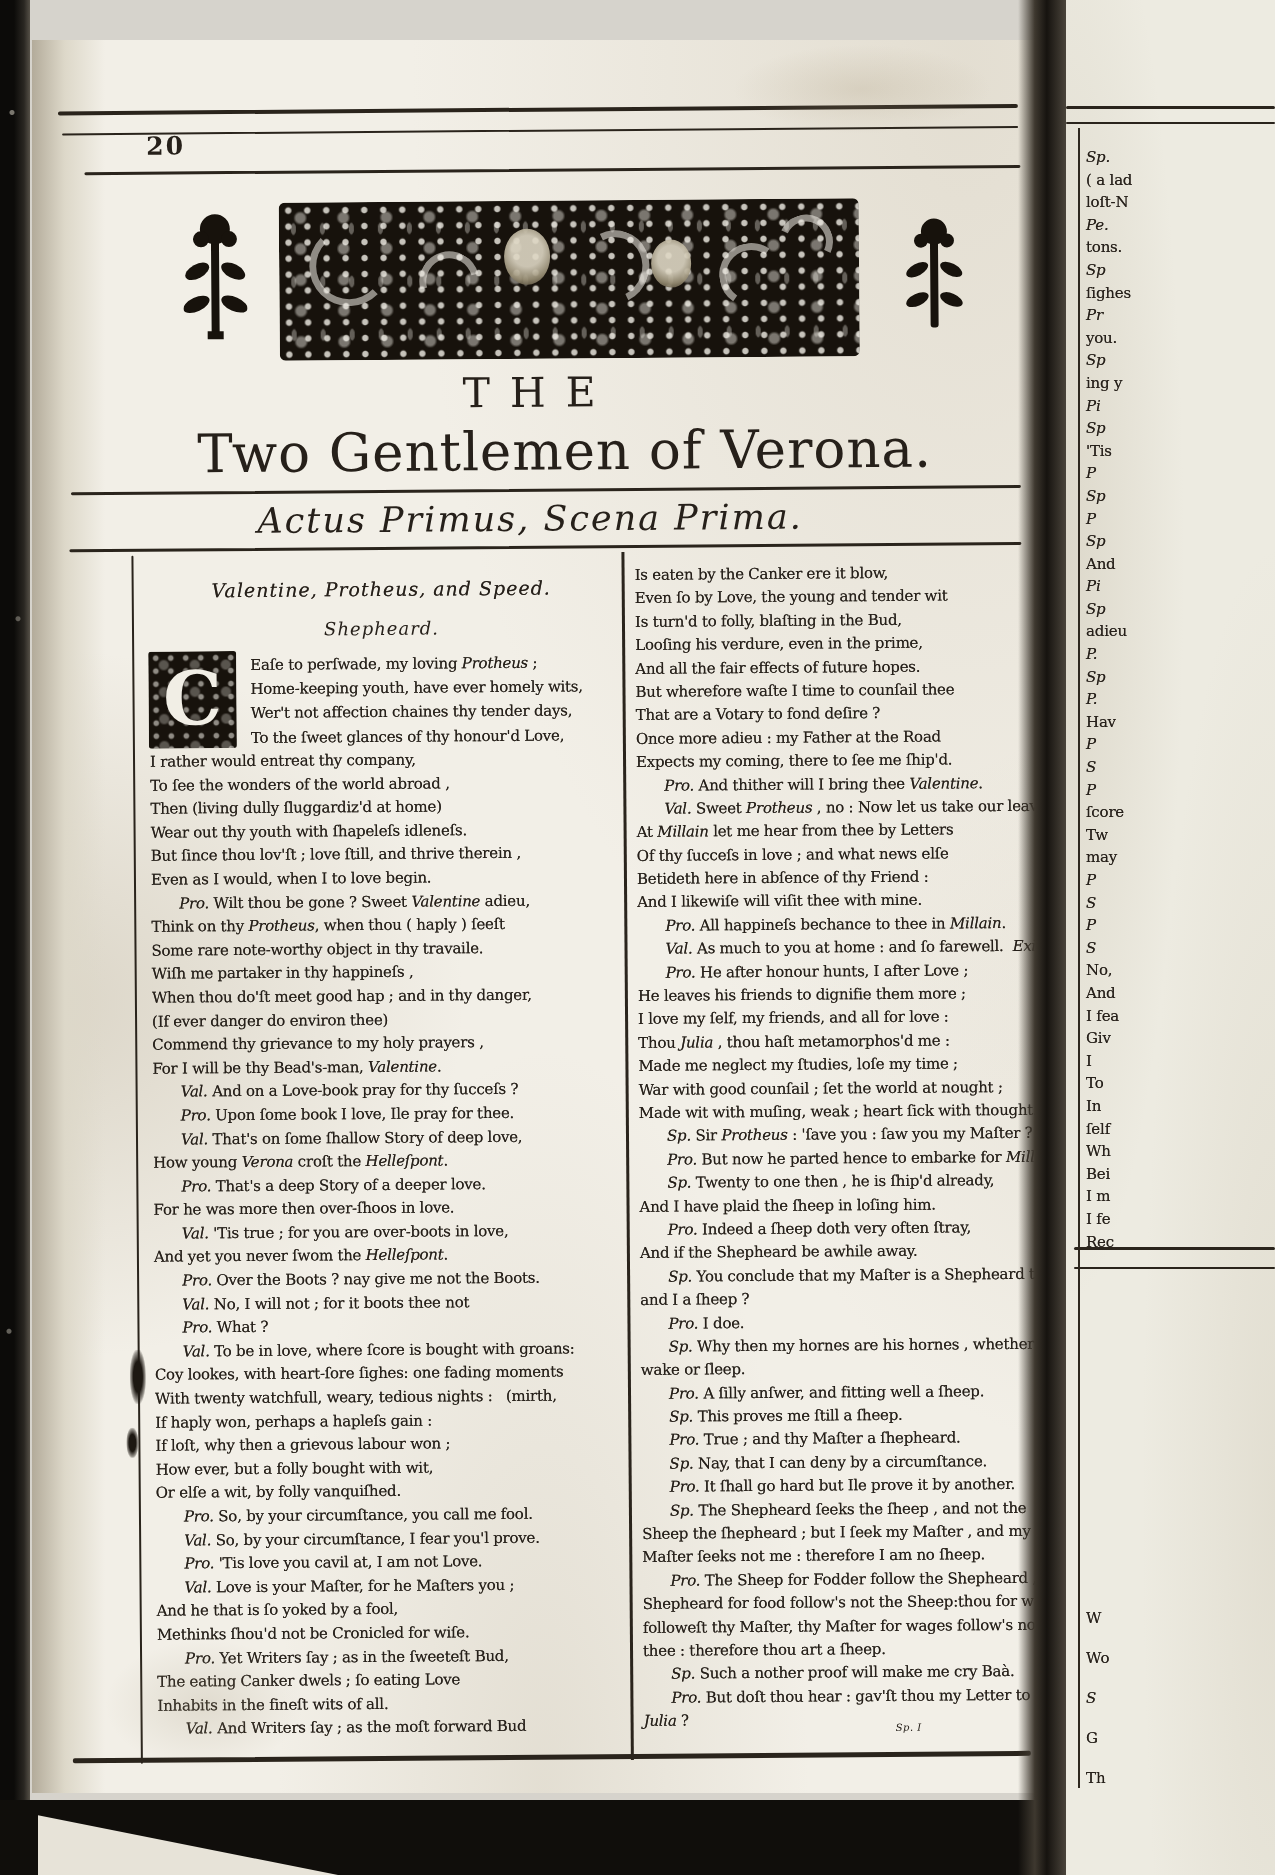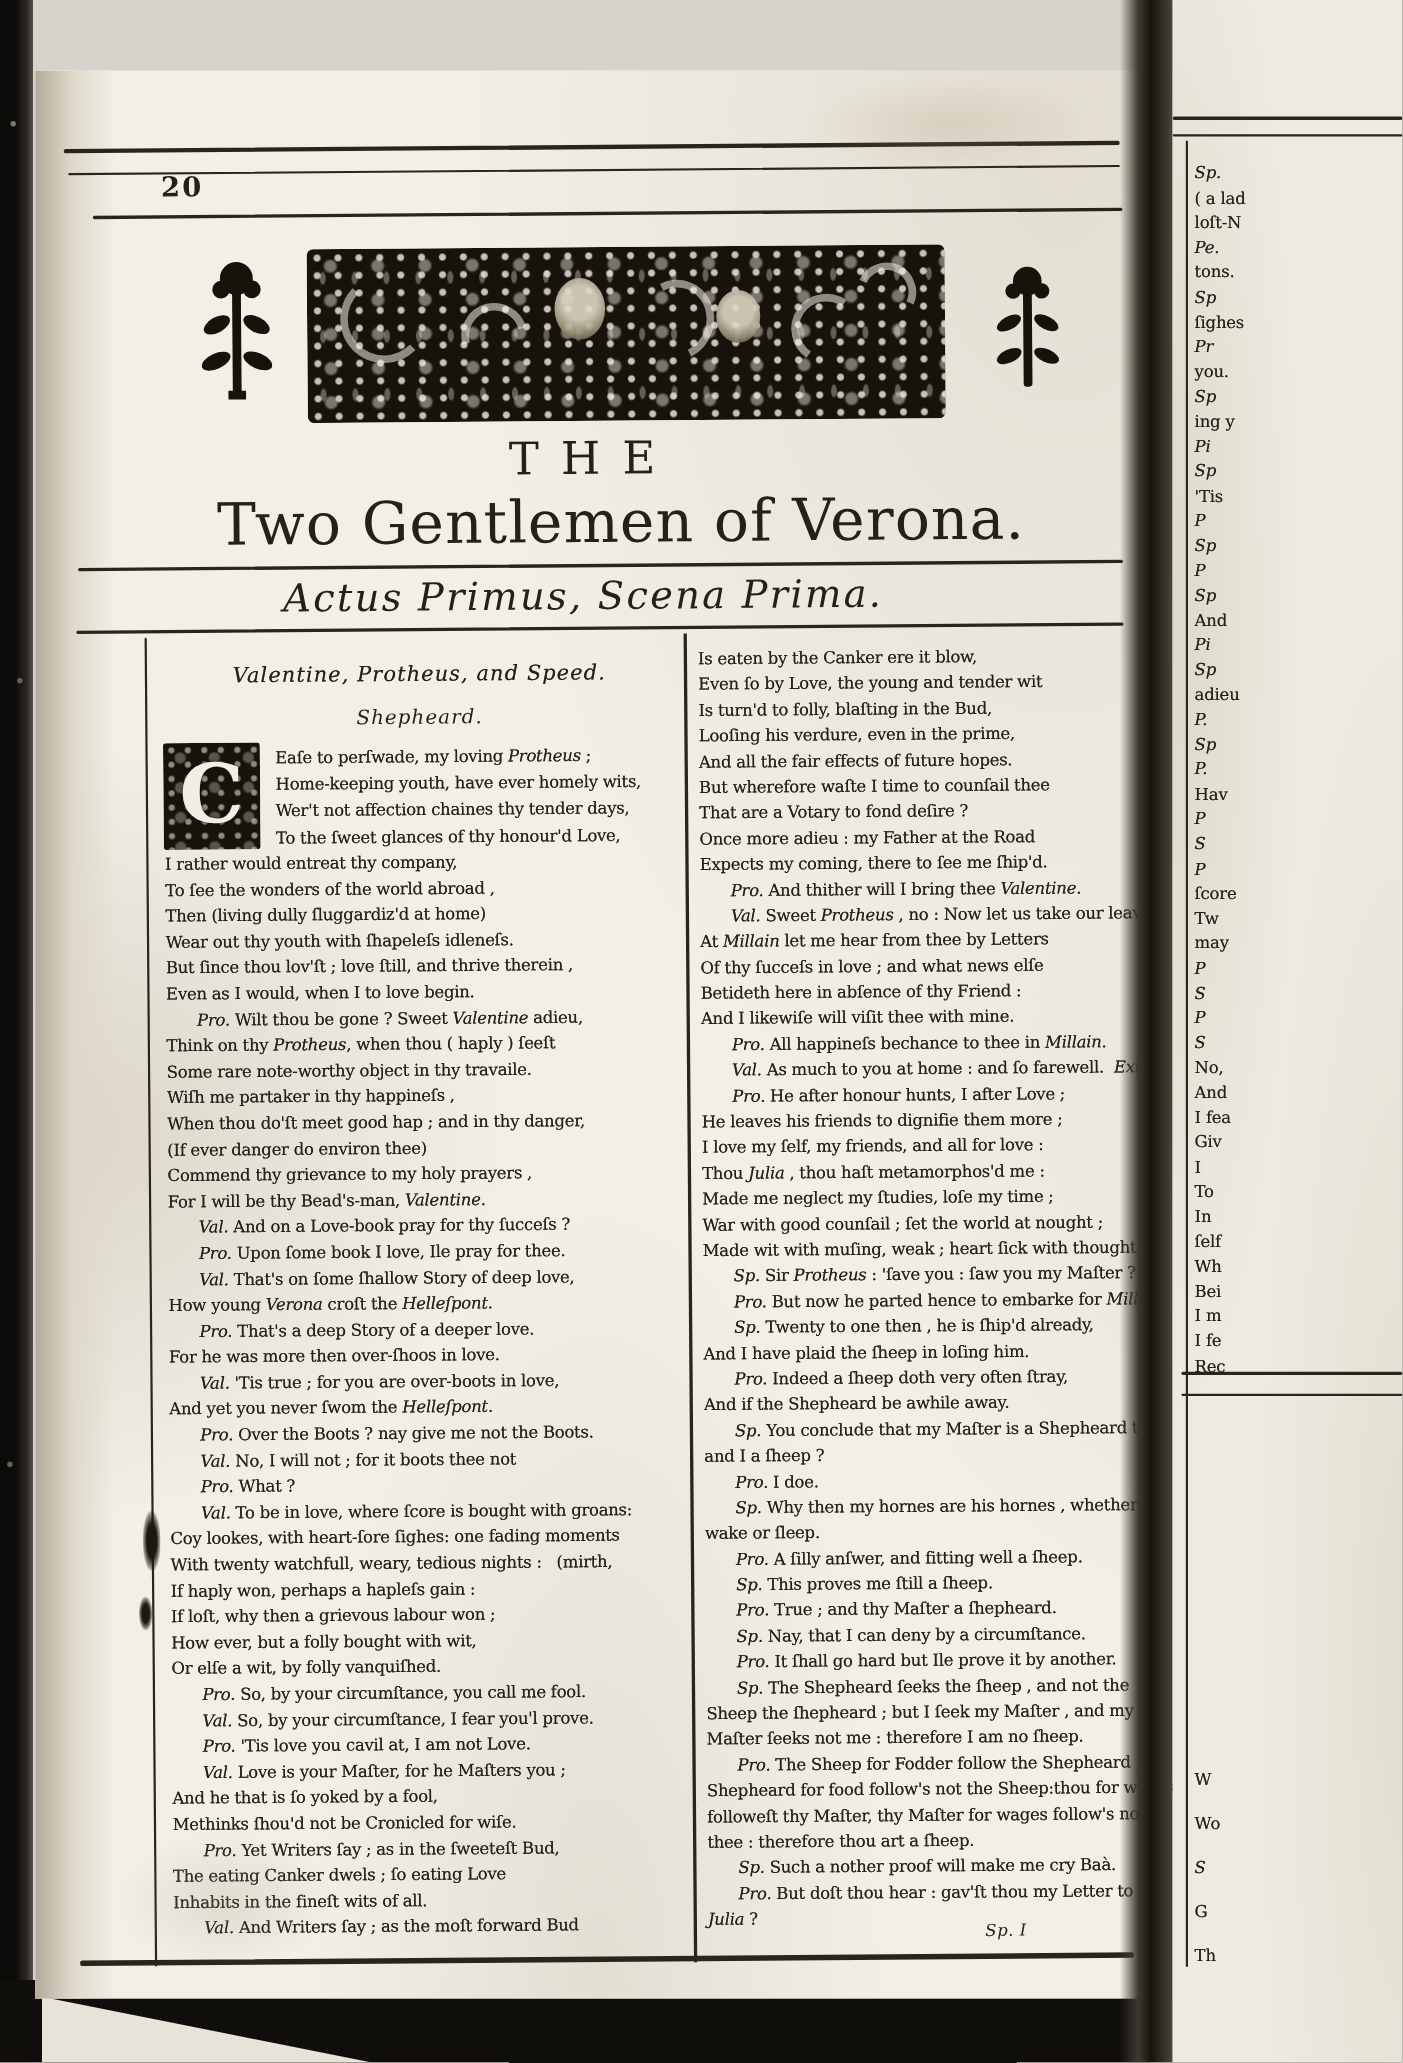--- a/index.html
+++ b/index.html
@@ -12,21 +12,21 @@
   .binding-band:after{content:"";position:absolute;inset:0;
      background:radial-gradient(circle at 40% 6%,rgba(230,225,210,.5) 0 2px,transparent 3px),
                 radial-gradient(circle at 60% 33%,rgba(230,225,210,.35) 0 2px,transparent 3px),
                 radial-gradient(circle at 30% 71%,rgba(230,225,210,.4) 0 2px,transparent 3px);}
   .gutter{position:absolute;left:1018px;top:0;width:48px;height:1875px;
      background:linear-gradient(90deg,rgba(60,55,47,0) 0,#3e382f 35%,#16130f 60%,#4a443b 100%);}
   .under-page{position:absolute;left:0;top:1800px;width:1045px;height:75px;background:#100e0b;}
   .corner-wedge{position:absolute;left:38px;top:1812px;width:300px;height:63px;background:#e7e3d8;
      clip-path:polygon(0 100%,100% 100%,0 5%);}
   
-  .page{position:absolute;left:32px;top:64px;width:1137px;height:1753px;overflow:hidden;
+  .page{position:absolute;left:32px;top:40px;width:1137px;height:1753px;overflow:hidden;
      background-color:#f2efe7;
      background-image:radial-gradient(ellipse at 82% 2%,rgba(203,194,174,.38),transparent 42%),
         radial-gradient(ellipse at 2% 55%,rgba(188,178,156,.42),transparent 26%),
         radial-gradient(ellipse at 45% 100%,rgba(199,191,172,.35),transparent 30%),
         radial-gradient(ellipse at 100% 60%,rgba(205,197,178,.25),transparent 25%);}
   .page-edge-shade{position:absolute;left:0;top:0;width:86px;height:1753px;
      background:linear-gradient(90deg,#b3ab9a,#ddd8c9 38%,rgba(235,231,220,0) 85%);}
   .page-inner{position:absolute;left:0;top:0;width:990px;height:1753px;
      transform:rotate(-0.45deg);transform-origin:80px 80px;}
   .rule{position:absolute;background:#2a241c;border-radius:2px;}
@@ -65,21 +65,21 @@
   .dropcap{position:absolute;left:112px;top:612px;width:88px;height:97px;border-radius:3px;
      background-color:#17120c;
      background-image:radial-gradient(circle,rgba(242,239,231,.55) 0 2.2px,transparent 3.4px),
        radial-gradient(circle,rgba(242,239,231,.3) 0 4px,transparent 6px);
      background-size:15px 13px,31px 27px;text-align:center;}
   .dropcap span{font-size:74px;line-height:95px;color:#f1eee5;font-weight:bold;
      text-shadow:0 0 3px rgba(23,18,12,.8);}
   #open-lines{left:214px;top:614px;width:380px;line-height:24.2px;}
   #open-lines .tl{height:24.2px;}
   #left-col{left:113px;top:711px;width:478px;}
-  .catchword{position:absolute;left:851px;top:1688px;font-style:italic;font-size:15px;
+  .catchword{position:absolute;left:851px;top:1688px;font-style:italic;font-size:10px;
      letter-spacing:.5px;}
   .ink-smudge{position:absolute;background:radial-gradient(ellipse,#1d1812 0 40%,rgba(29,24,18,.4) 65%,transparent 75%);}
   .stain{position:absolute;border-radius:50%;pointer-events:none;}
   
   .strip{position:absolute;left:1066px;top:0px;width:209px;height:1875px;overflow:hidden;
      background-color:#edebe1;
      background-image:radial-gradient(ellipse at 0% 30%,rgba(190,181,160,.35),transparent 40%),
        radial-gradient(ellipse at 100% 80%,rgba(200,192,172,.3),transparent 45%);}
   .strip .vr{position:absolute;left:12px;top:128px;width:2px;height:1660px;background:#2e281f;}
   #edge-frags{position:absolute;left:20px;top:146px;font-size:15px;line-height:22.6px;

